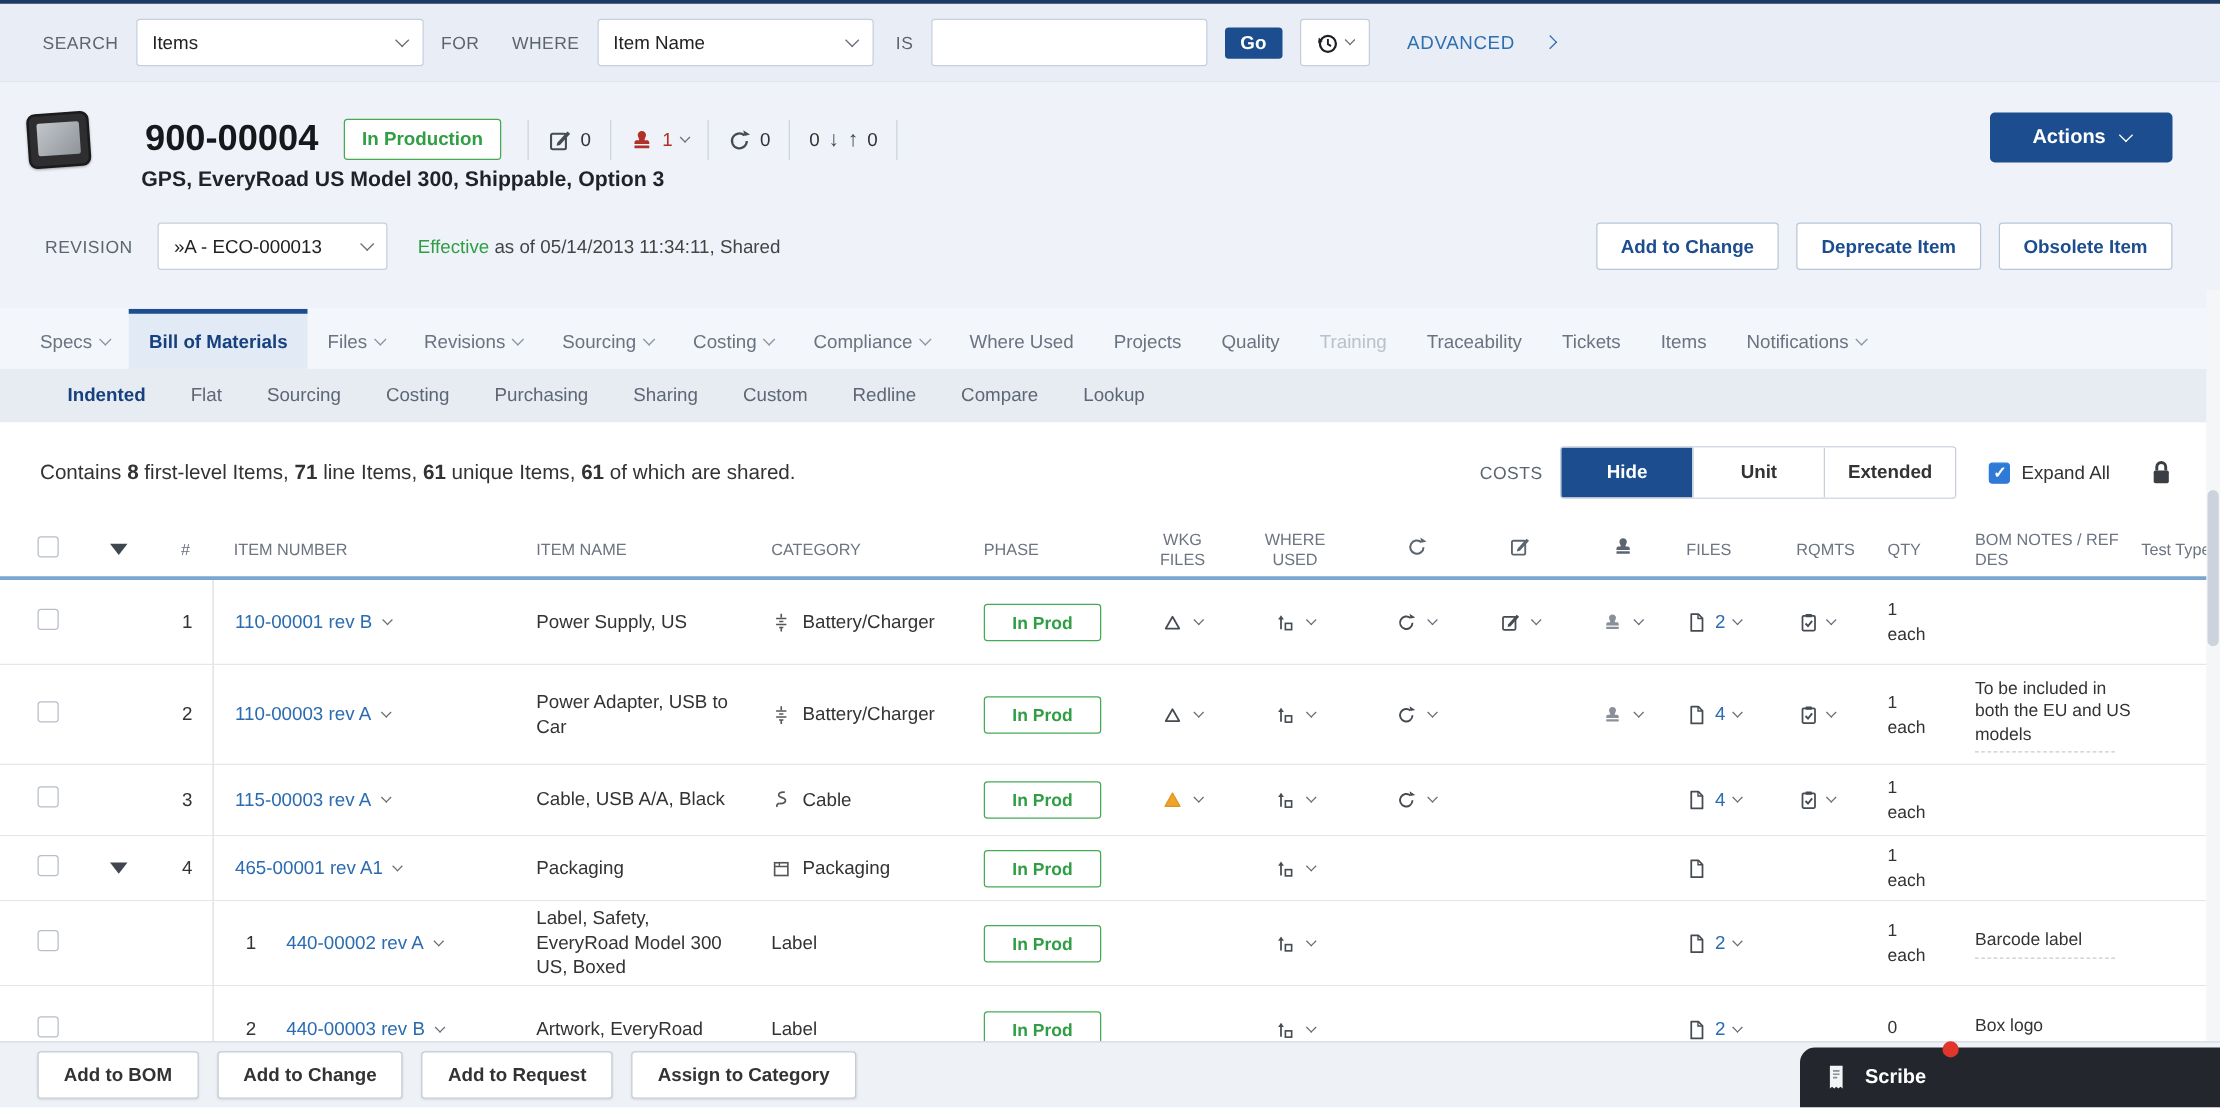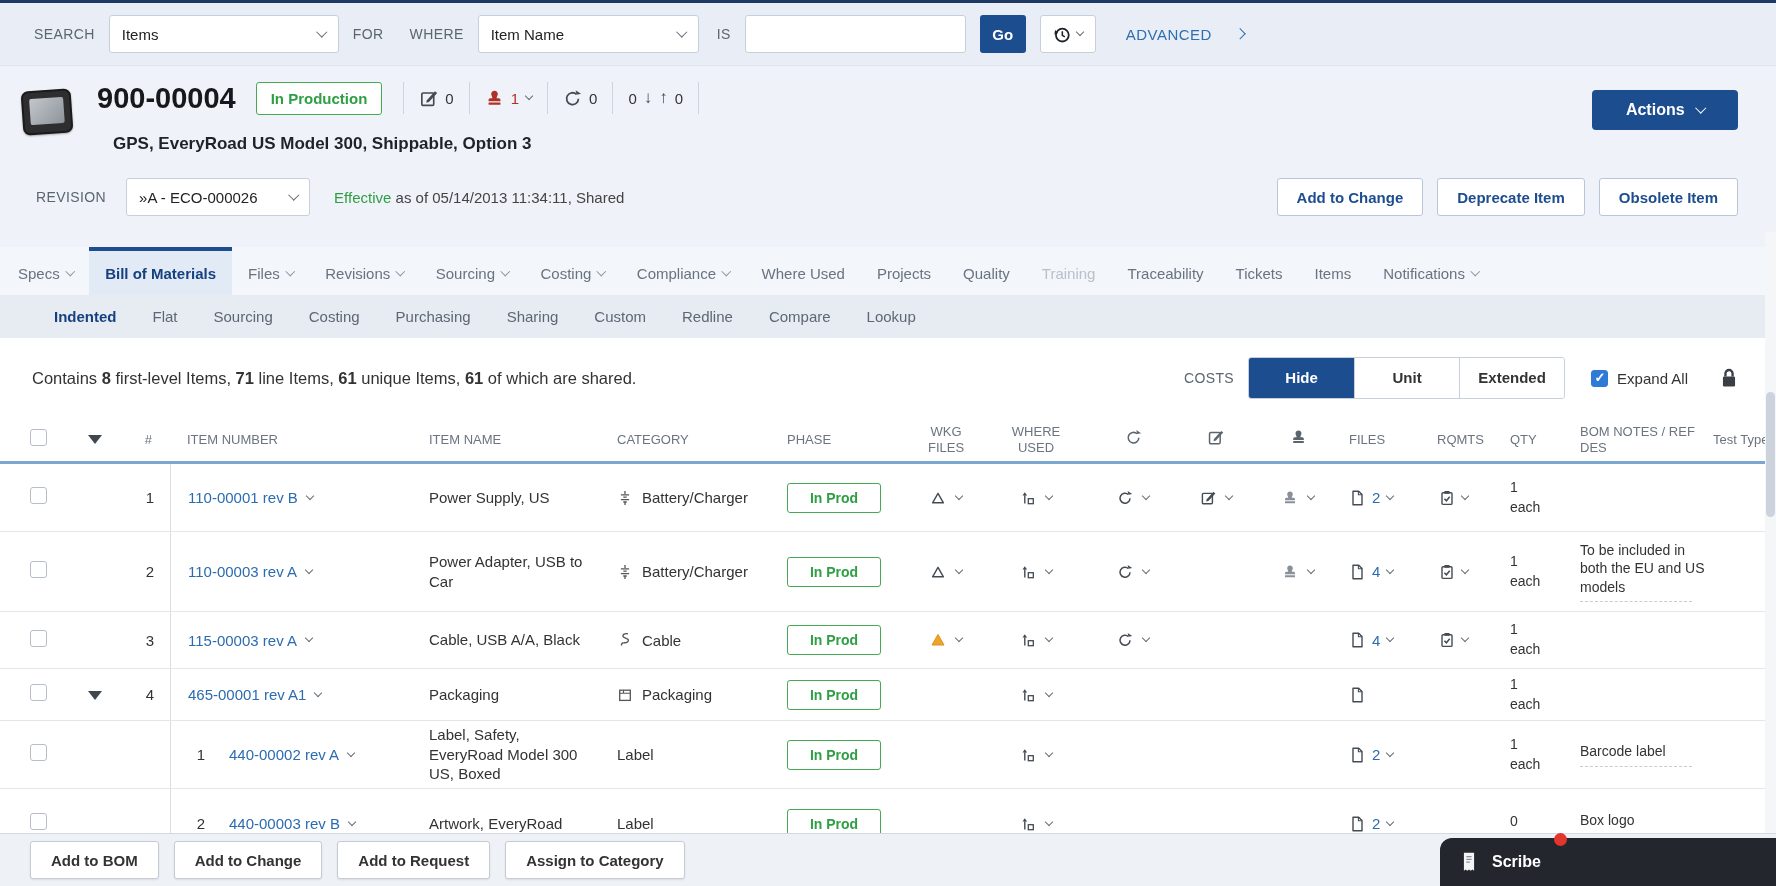--- a/index.html
+++ b/index.html
@@ -13,40 +13,40 @@
 
   
   .topbar{height:66px;background:#e9eef6;border-top:3px solid #1e3a63;border-bottom:1px solid #dde3ed;
     display:flex;align-items:center;gap:14px;padding:0 0 0 34px}
   .lbl{color:var(--lbl);font-size:14px;letter-spacing:.4px}
   .select{background:#fff;border:1px solid #c7cfdb;border-radius:3px;height:38px;display:flex;align-items:center;
     justify-content:space-between;padding:0 12px;font-size:15px;color:#222;cursor:pointer}
   .w230{width:230px}.w215{width:215px}.w221{width:221px}
   .search-input{width:221px;height:38px;border:1px solid #c7cfdb;border-radius:3px;padding:0 10px;font-size:15px;
     font-family:"Liberation Sans",sans-serif}
-  .go{background:var(--navy);color:#fff;border:none;border-radius:3px;height:38px;width:46px;font-weight:bold;
+  .go{background:var(--navy);color:#fff;border:none;border-radius:3px;height:25px;width:46px;font-weight:bold;
     font-size:15px;cursor:pointer;font-family:"Liberation Sans",sans-serif}
   .history-btn{background:#fff;border:1px solid #c7cfdb;border-radius:3px;height:38px;width:56px;display:flex;
     align-items:center;justify-content:center;gap:6px;color:#222;cursor:pointer}
   .advanced{color:#2e6fb2;font-size:15px;letter-spacing:.5px;margin-left:16px;display:flex;align-items:center;gap:24px;
     text-decoration:none;cursor:pointer}
   .chev{display:inline-block;width:7.5px;height:7.5px;border-right:1.7px solid #656d77;border-bottom:1.7px solid #656d77;
     transform:rotate(45deg);margin-top:-4px;flex:0 0 auto}
   .chev.sm{width:6px;height:6px}
   .chev.right{transform:rotate(-45deg);border-color:#2e6fb2;margin-top:0}
   .chev.white{border-color:#fff}
 
   
   .head-section{position:relative;height:181px;background:#eff3f9}
   .thumb{position:absolute;left:22px;top:24px;width:54px;height:48px}
   .thumb-body{width:50px;height:44px;background:#2e2e30;border:2px solid #1b1b1d;border-radius:7px;
     transform:rotate(-4deg);position:relative;box-shadow:0 1px 2px rgba(0,0,0,.3)}
   .thumb-screen{position:absolute;left:6px;right:6px;top:6px;bottom:8px;border-radius:2px;
     background:linear-gradient(135deg,#c3c7cb,#8e949b)}
-  .title-row{position:absolute;left:97px;top:16px;height:46px;display:flex;align-items:flex-start}
+  .title-row{position:absolute;left:116px;top:16px;height:46px;display:flex;align-items:flex-end}
   .item-title{font-size:29px;font-weight:bold;color:#16181b;margin:0 20px 0 0}
   .status-badge{border:1px solid var(--green-border);color:var(--green);background:#fff;font-size:15px;font-weight:600;
     padding:7px 14px;border-radius:3px;white-space:nowrap}
   .hd-icons{display:flex;align-items:center;margin-left:6px}
   .hd-icons .grp{display:flex;align-items:center;gap:7px}
   .vdiv{width:1px;height:32px;background:#ccd4df;margin:0 15px}
   .cnt{font-size:15px;color:#333}
   .red{color:#b03127}
   .arrow{font-size:17px;color:#3f4b5b;font-weight:bold}
   .ic-slot{display:inline-flex;align-items:center;justify-content:center;color:#454b52;line-height:0}
@@ -58,21 +58,21 @@
   .item-desc{position:absolute;left:113px;top:68px;font-size:17px;font-weight:bold;color:#1f2328}
   .revision-row{position:absolute;left:36px;top:112px;height:38px;display:flex;align-items:center}
   .rev-select{width:184px;margin-left:20px}
   .effective{margin-left:24px;font-size:15px;color:#444}
   .effective .green{color:var(--green)}
   .rev-buttons{position:absolute;right:38px;top:112px;display:flex;gap:14px}
   .rev-btn{background:#fff;border:1px solid #b9c6da;border-radius:3px;height:38px;padding:0 19px;color:var(--navy);
     font-size:15px;font-weight:bold;cursor:pointer;font-family:"Liberation Sans",sans-serif}
 
   
-  .tabbar{height:48px;background:#f3f6fa;display:flex;padding-left:2px}
+  .tabbar{height:48px;background:#f3f6fa;display:flex;padding-left:16px}
   .tab{display:flex;align-items:center;gap:7px;padding:0 16px;font-size:15px;color:#6a7380;border-top:4px solid transparent;cursor:pointer;white-space:nowrap}
   .tab .chev{border-color:#8d949e;width:6.5px;height:6.5px}
   .tab.active{background:#e2eaf6;color:#16417e;font-weight:bold;border-top:4px solid var(--navy)}
   .tab.disabled{color:#b9c1cb;cursor:default}
   .subtabs{height:43px;background:#e7ecf3;display:flex;align-items:center;padding-left:36px}
   .subtab{padding:0 18px;font-size:15px;color:#5d6774;cursor:pointer;white-space:nowrap}
   .subtab.active{color:#16417e;font-weight:bold}
 
   
   .summary-row{height:80px;display:flex;align-items:center;padding:0 36px 0 32px;background:#fff}
@@ -231,21 +231,21 @@
       </div>
     </div>
     <div class="item-desc">GPS, EveryRoad US Model 300, Shippable, Option 3</div>
     <button class="actions-btn">
       <span>Actions</span>
       <span class="chev white"></span>
     </button>
     <div class="revision-row">
       <span class="lbl">REVISION</span>
       <div class="select rev-select">
-        <span>»A - ECO-000026</span>
+        <span>»A - ECO-000013</span>
           <span class="chev"></span>
       </div>
       <span class="effective">
         <span class="green">Effective</span><span> as of 05/14/2013 11:34:11, Shared</span>
       </span>
     </div>
     <div class="rev-buttons" id="rev-buttons">
         <button class="rev-btn">Add to Change</button>
         <button class="rev-btn">Deprecate Item</button>
         <button class="rev-btn">Obsolete Item</button>

